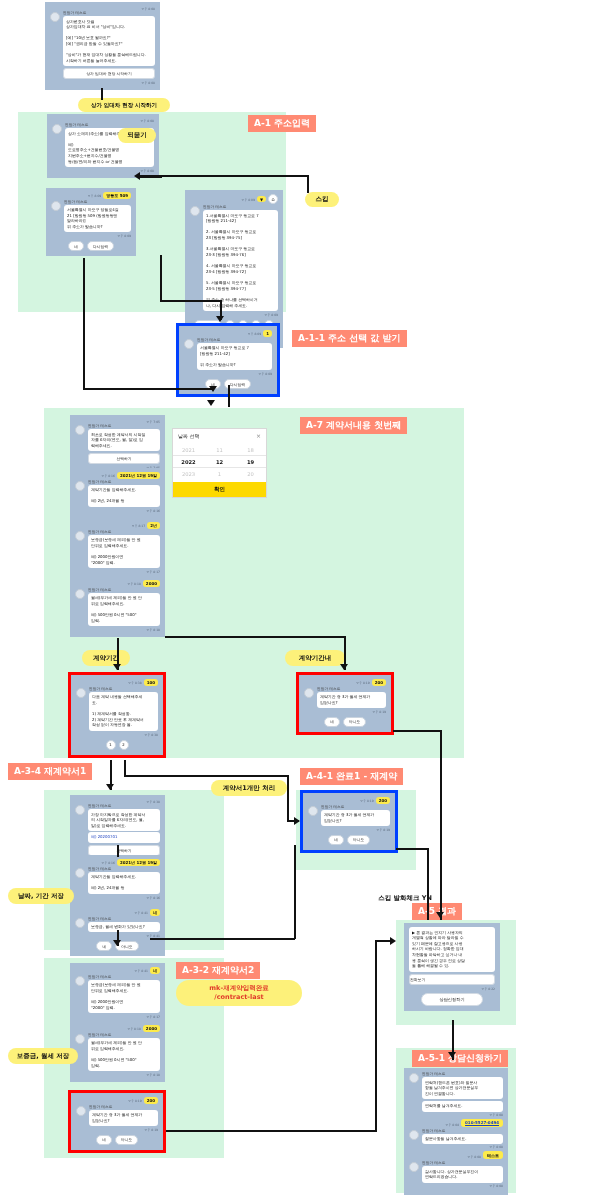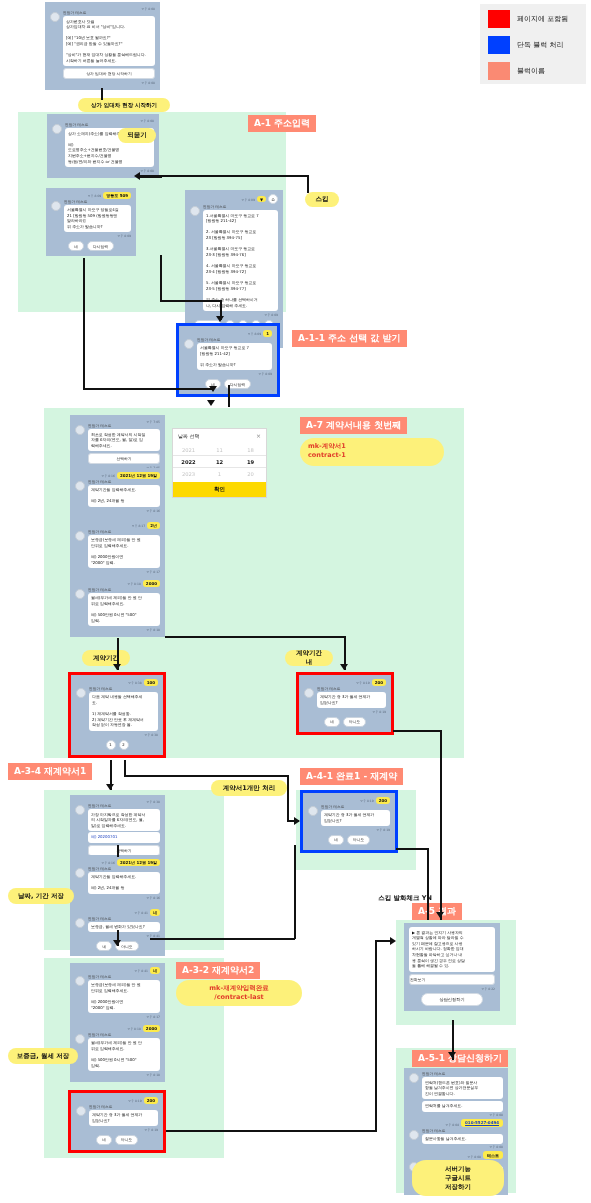--- a/index.html
+++ b/index.html
@@ -140,34 +140,20 @@
 <div class="canvas">
 
   <div class="group" style="left:18px;top:112px;width:268px;height:200px;"></div>
   <div class="group" style="left:44px;top:408px;width:420px;height:350px;"></div>
   <div class="group" style="left:44px;top:790px;width:180px;height:160px;"></div>
   <div class="group" style="left:44px;top:958px;width:180px;height:200px;"></div>
   <div class="group" style="left:296px;top:790px;width:120px;height:80px;"></div>
   <div class="group" style="left:396px;top:920px;width:120px;height:105px;"></div>
   <div class="group" style="left:396px;top:1048px;width:120px;height:145px;"></div>
 
-  <div class="legend" style="left:480px;top:4px;width:106px;height:80px;">
-    <div class="legend-row">
-      <span class="legend-sw" style="background:#ff0000"></span>
-      <span class="legend-txt">페이지에 포함됨</span>
-    </div>
-    <div class="legend-row">
-      <span class="legend-sw" style="background:#0040ff"></span>
-      <span class="legend-txt">단독 블럭 처리</span>
-    </div>
-    <div class="legend-row">
-      <span class="legend-sw" style="background:#fa8a73"></span>
-      <span class="legend-txt">블럭이름</span>
-    </div>
-  </div>
 
   <div class="card" style="left:45px;top:2px;width:115px;">
     <div class="tstamp right">오후 8:08</div>
     <div class="bub-row">
       <span class="avatar"></span>
       <div class="bcol">
         <div class="bname">찐맘가 테스트</div>
         <div class="bubble">상가변호사 닷컴
 상가임대차 AI 비서 "상비"입니다.
 
@@ -381,24 +367,20 @@
       <div class="dp-row">
         <span class="dp-cell">2023</span>
         <span class="dp-cell">1</span>
         <span class="dp-cell">20</span>
       </div>
     </div>
     <div class="dp-confirm">확인</div>
   </div>
 
   <div class="lab-red" style="left:300px;top:417px;">A-7 계약서내용 첫번째</div>
-  <div class="lab-yel left" style="left:300px;top:438px;width:144px;height:28px;flex-direction:column;align-items:flex-start;">
-    <span class="red">mk-계약서1</span>
-    <span class="red">contract-1</span>
-  </div>
 
   <div class="card redbox" style="left:68px;top:672px;width:98px;">
     <div class="cardtop">
       <span class="tstamp">오후 8:38</span>
       <span class="badge-y">100</span>
     </div>
     <div class="bub-row">
       <span class="avatar"></span>
       <div class="bcol">
         <div class="bname">찐맘가 테스트</div>
@@ -411,21 +393,21 @@
       </div>
     </div>
     <div class="tstamp right">오후 8:38</div>
     <div class="chips">
       <span class="chip round">1</span>
       <span class="chip round">2</span>
     </div>
   </div>
 
   <div class="lab-yel" style="left:82px;top:650px;width:48px;height:16px;">계약기간</div>
-  <div class="lab-yel" style="left:285px;top:650px;width:48px;height:16px;">계약기간내</div>
+  <div class="lab-yel" style="left:285px;top:650px;width:60px;height:16px;">계약기간내</div>
 
   <div class="card redbox" style="left:296px;top:672px;width:98px;">
     <div class="cardtop">
       <span class="tstamp">오후 8:19</span>
       <span class="badge-y">200</span>
     </div>
     <div class="bub-row">
       <span class="avatar"></span>
       <div class="bcol">
         <div class="bname">찐맘가 테스트</div>
@@ -640,23 +622,20 @@
       <span class="avatar"></span>
       <div class="bcol">
         <div class="bname">찐맘가 테스트</div>
         <div class="bubble">감사합니다. 상가전문실무진이
 연락드리겠습니다.</div>
         <div class="tstamp right">오후 8:08</div>
       </div>
     </div>
   </div>
 
-  <div class="lab-yel" style="left:412px;top:1160px;width:92px;height:36px;">서버기능
-구글시트
-저장하기</div>
 
   <div class="ln lnv" style="left:101px;top:88px;height:12px;"></div>
 
   <div class="ln lnh" style="left:140px;top:175px;width:168px;"></div>
   <div class="arw left" style="left:134px;top:172px;"></div>
   <div class="ln lnv" style="left:307px;top:175px;width:1.6px;height:18px;"></div>
 
   <div class="ln lnv" style="left:83px;top:258px;height:130px;"></div>
   <div class="ln lnh" style="left:83px;top:388px;width:130px;"></div>
   <div class="arw down" style="left:209px;top:386px;"></div>

